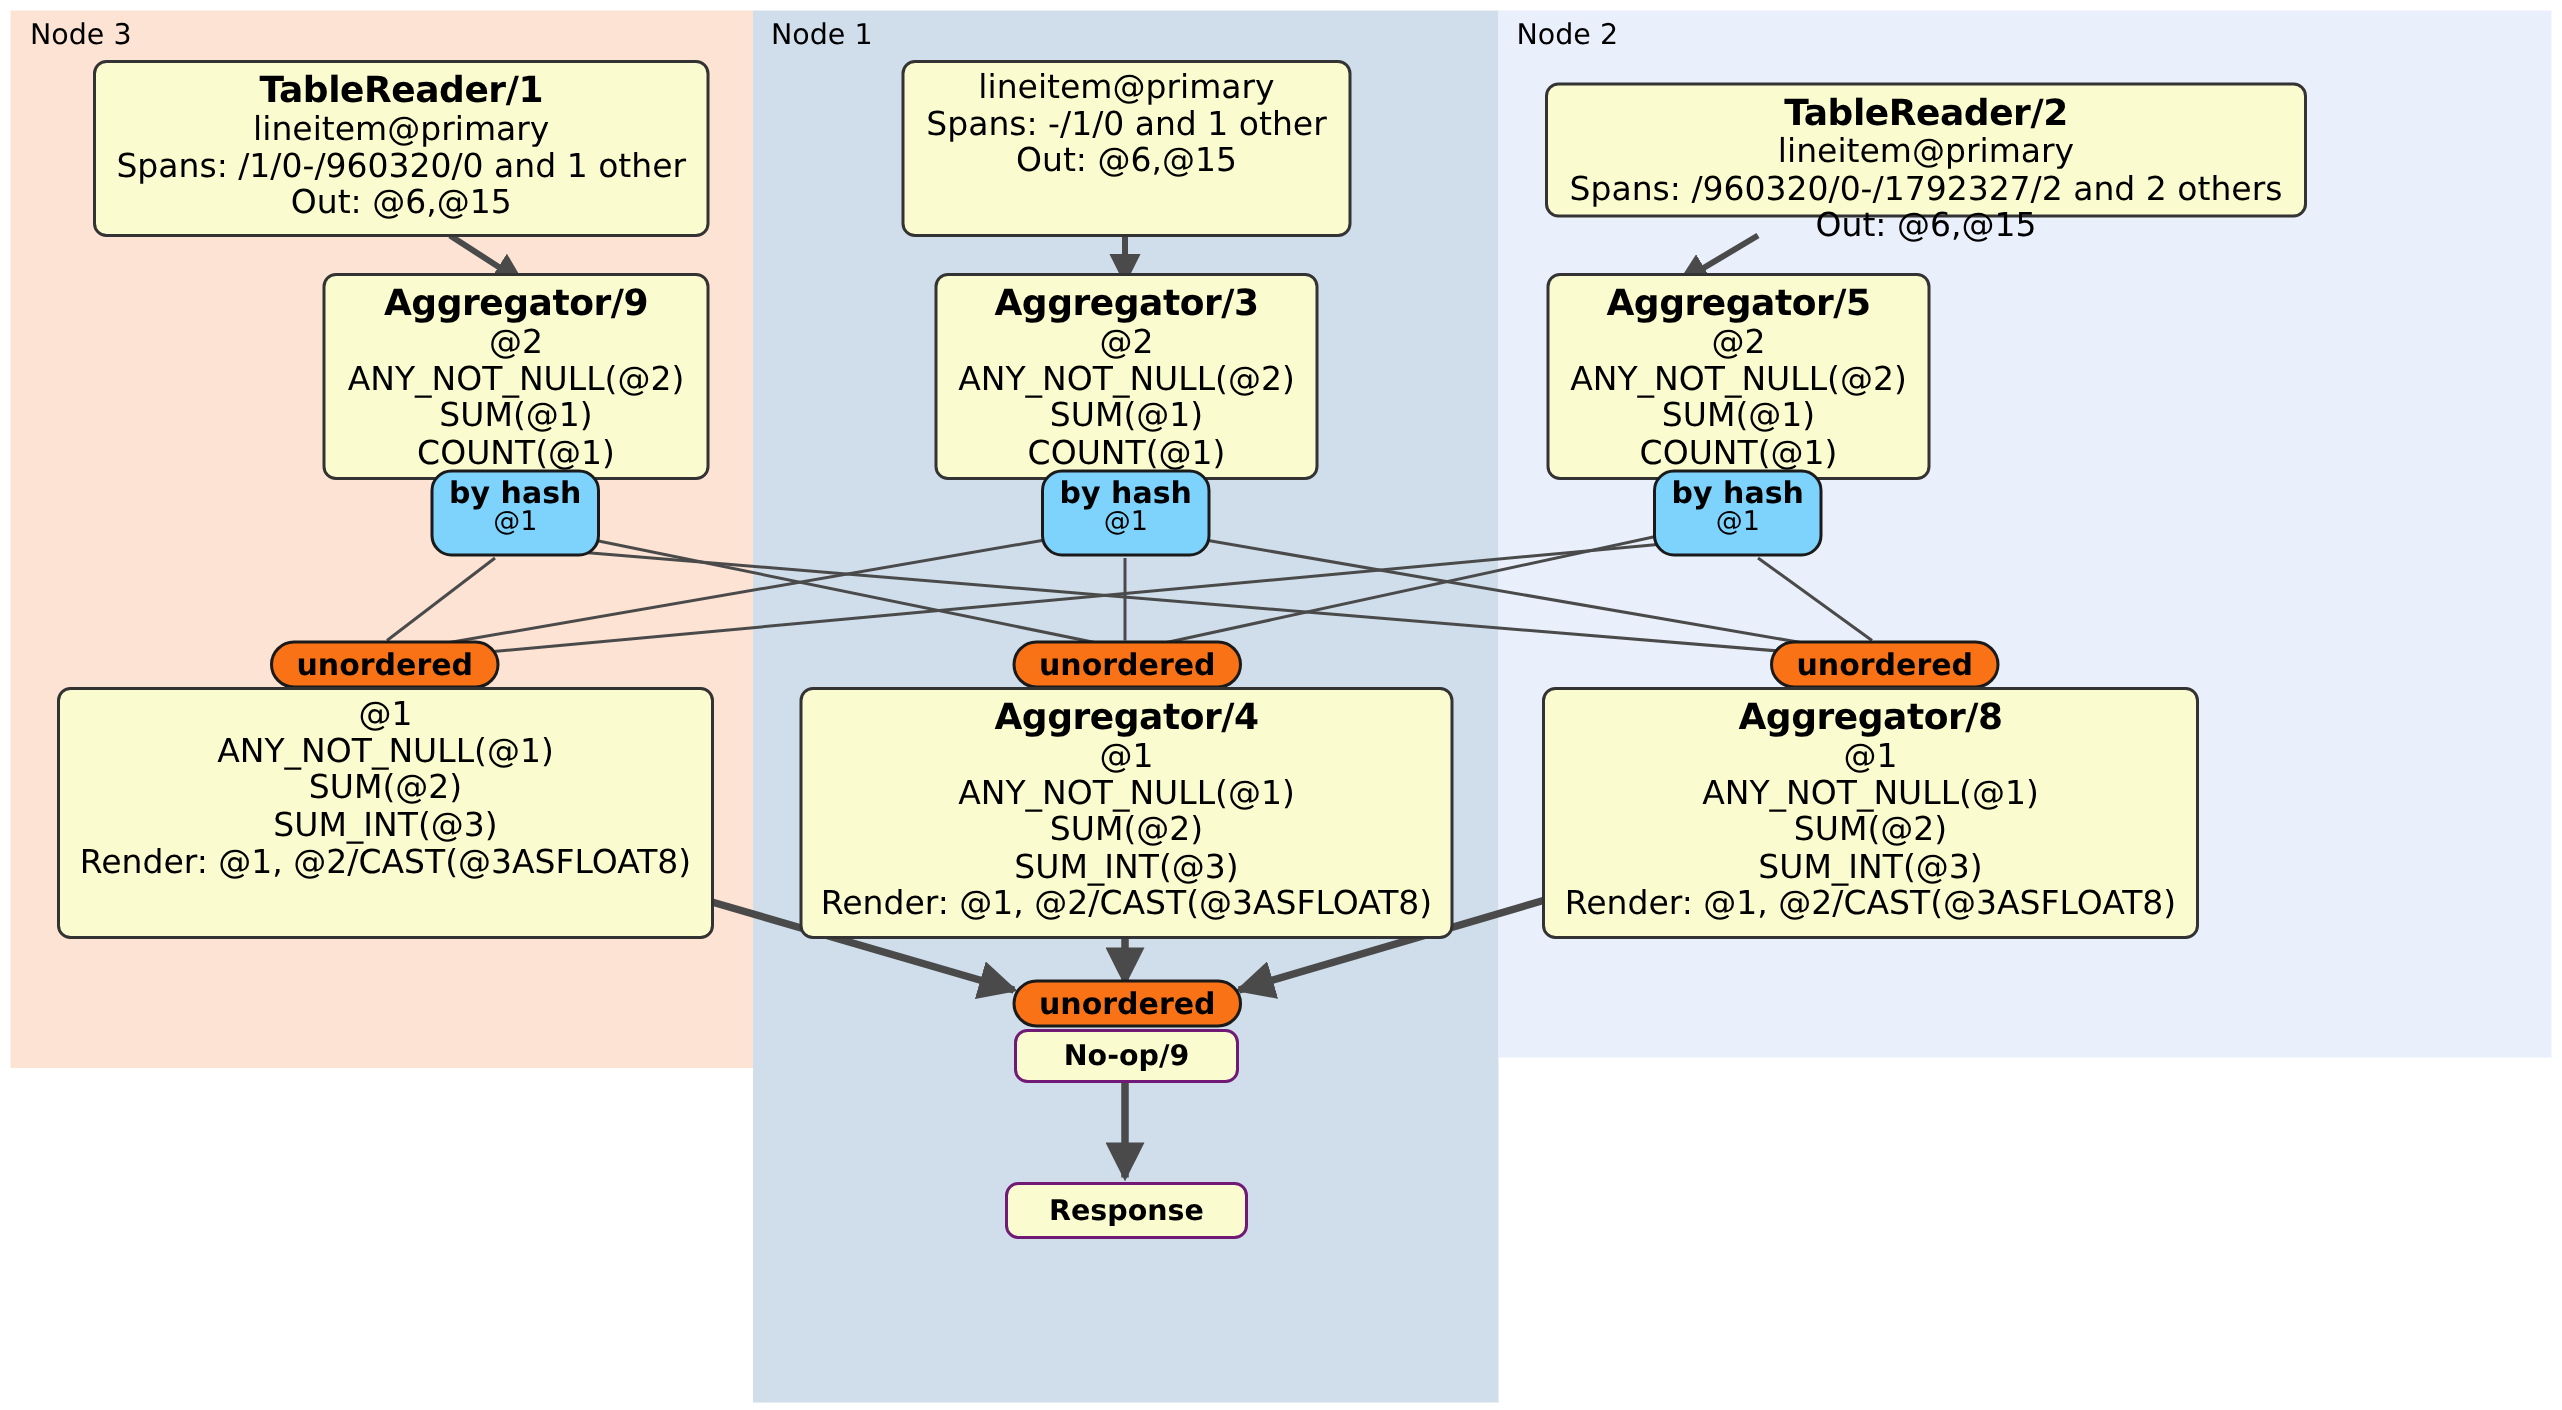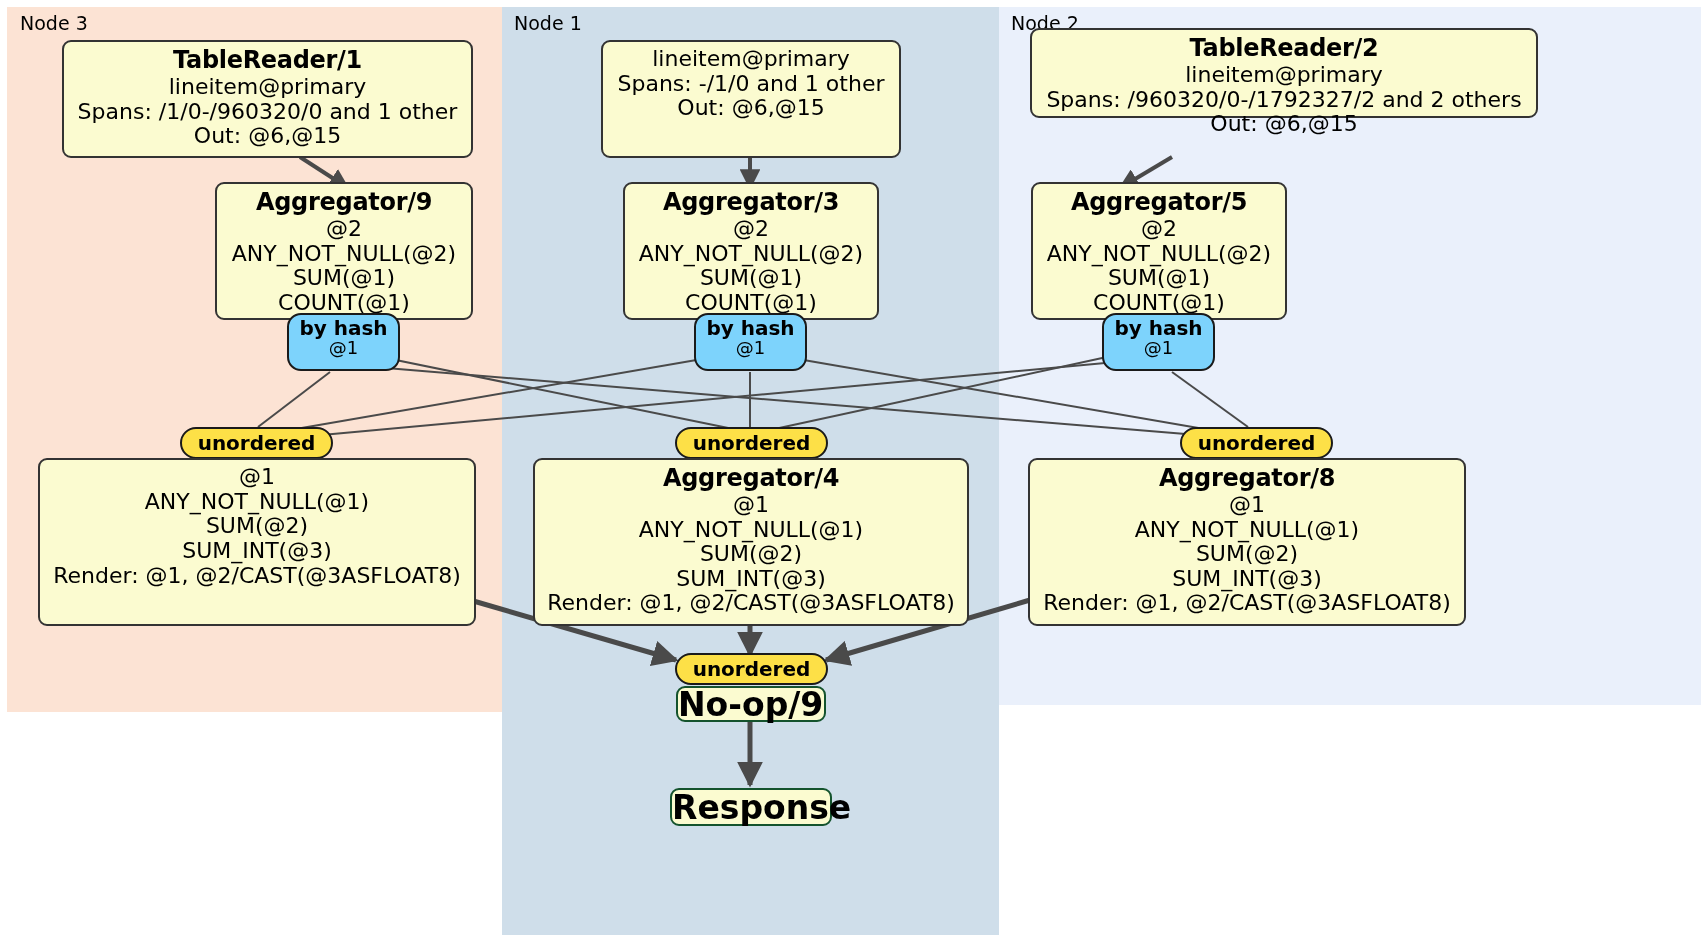--- a/index.html
+++ b/index.html
@@ -42,44 +42,44 @@
     letter-spacing:-0.3px;
   }
   .box .line{
     display:block;
     font-size:22px;
     font-weight:normal;
   }
   .smallbox{
     position:absolute;box-sizing:border-box;
     background:#fbfbd0;
-    border:2px solid #14532d;
+    border:2px solid #701a75;
     border-radius:9px;
     text-align:center;
-    display:flex;align-items:center;justify-content:flex-start;
-    font-weight:bold;font-size:33px;color:#000;
+    display:flex;align-items:center;justify-content:center;
+    font-weight:bold;font-size:19px;color:#000;
   }
 
   
   .pill{
     position:absolute;box-sizing:border-box;
     border:2px solid #1a1a1a;
     text-align:center;
     color:#000;
   }
   .pill-hash{
     background:#7dd3fc;
     border-radius:14px;
     padding-top:3px;
     line-height:1.05;
   }
   .pill-hash .h1{display:block;font-weight:bold;font-size:20px;}
   .pill-hash .h2{display:block;font-weight:normal;font-size:18px;}
   .pill-unordered{
-    background:#fde047;
+    background:#f97316;
     border-radius:17px;
     display:flex;align-items:center;justify-content:center;
     font-weight:bold;font-size:20px;
   }
 </style>
 </head>
 <body>
 
 <div id="stage">
 
@@ -134,21 +134,21 @@
     <span class="line">Spans: /1/0-/960320/0 and 1 other</span>
     <span class="line">Out: @6,@15</span>
   </div>
 
   <div class="box" style="left:601px;top:40px;width:300px;height:118px;">
     <span class="line">lineitem@primary</span>
     <span class="line">Spans: -/1/0 and 1 other</span>
     <span class="line">Out: @6,@15</span>
   </div>
 
-  <div class="box" style="left:1030px;top:28px;width:508px;height:90px;">
+  <div class="box" style="left:1030px;top:55px;width:508px;height:90px;">
     <span class="title">TableReader/2</span>
     <span class="line">lineitem@primary</span>
     <span class="line">Spans: /960320/0-/1792327/2 and 2 others</span>
     <span class="line">Out: @6,@15</span>
   </div>
 
   <div class="box" style="left:215px;top:182px;width:258px;height:138px;">
     <span class="title">Aggregator/9</span>
     <span class="line">@2</span>
     <span class="line">ANY_NOT_NULL(@2)</span>

